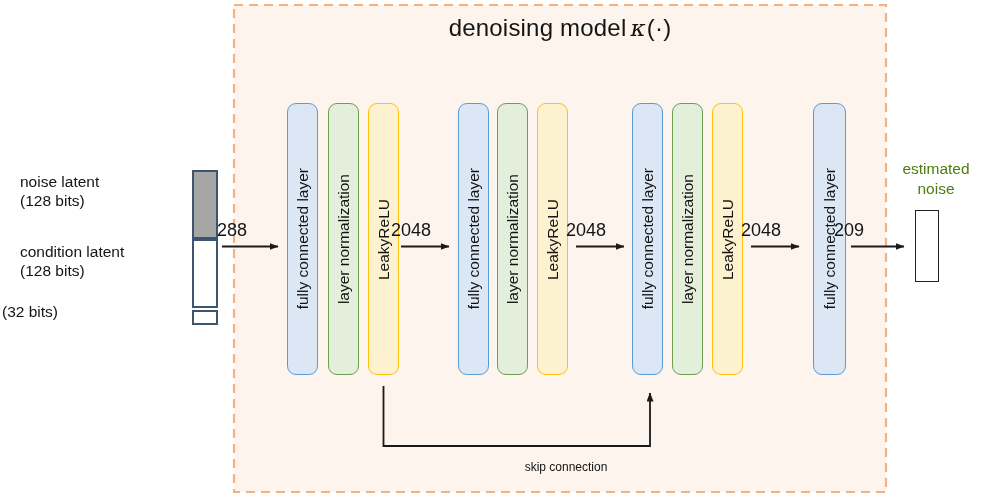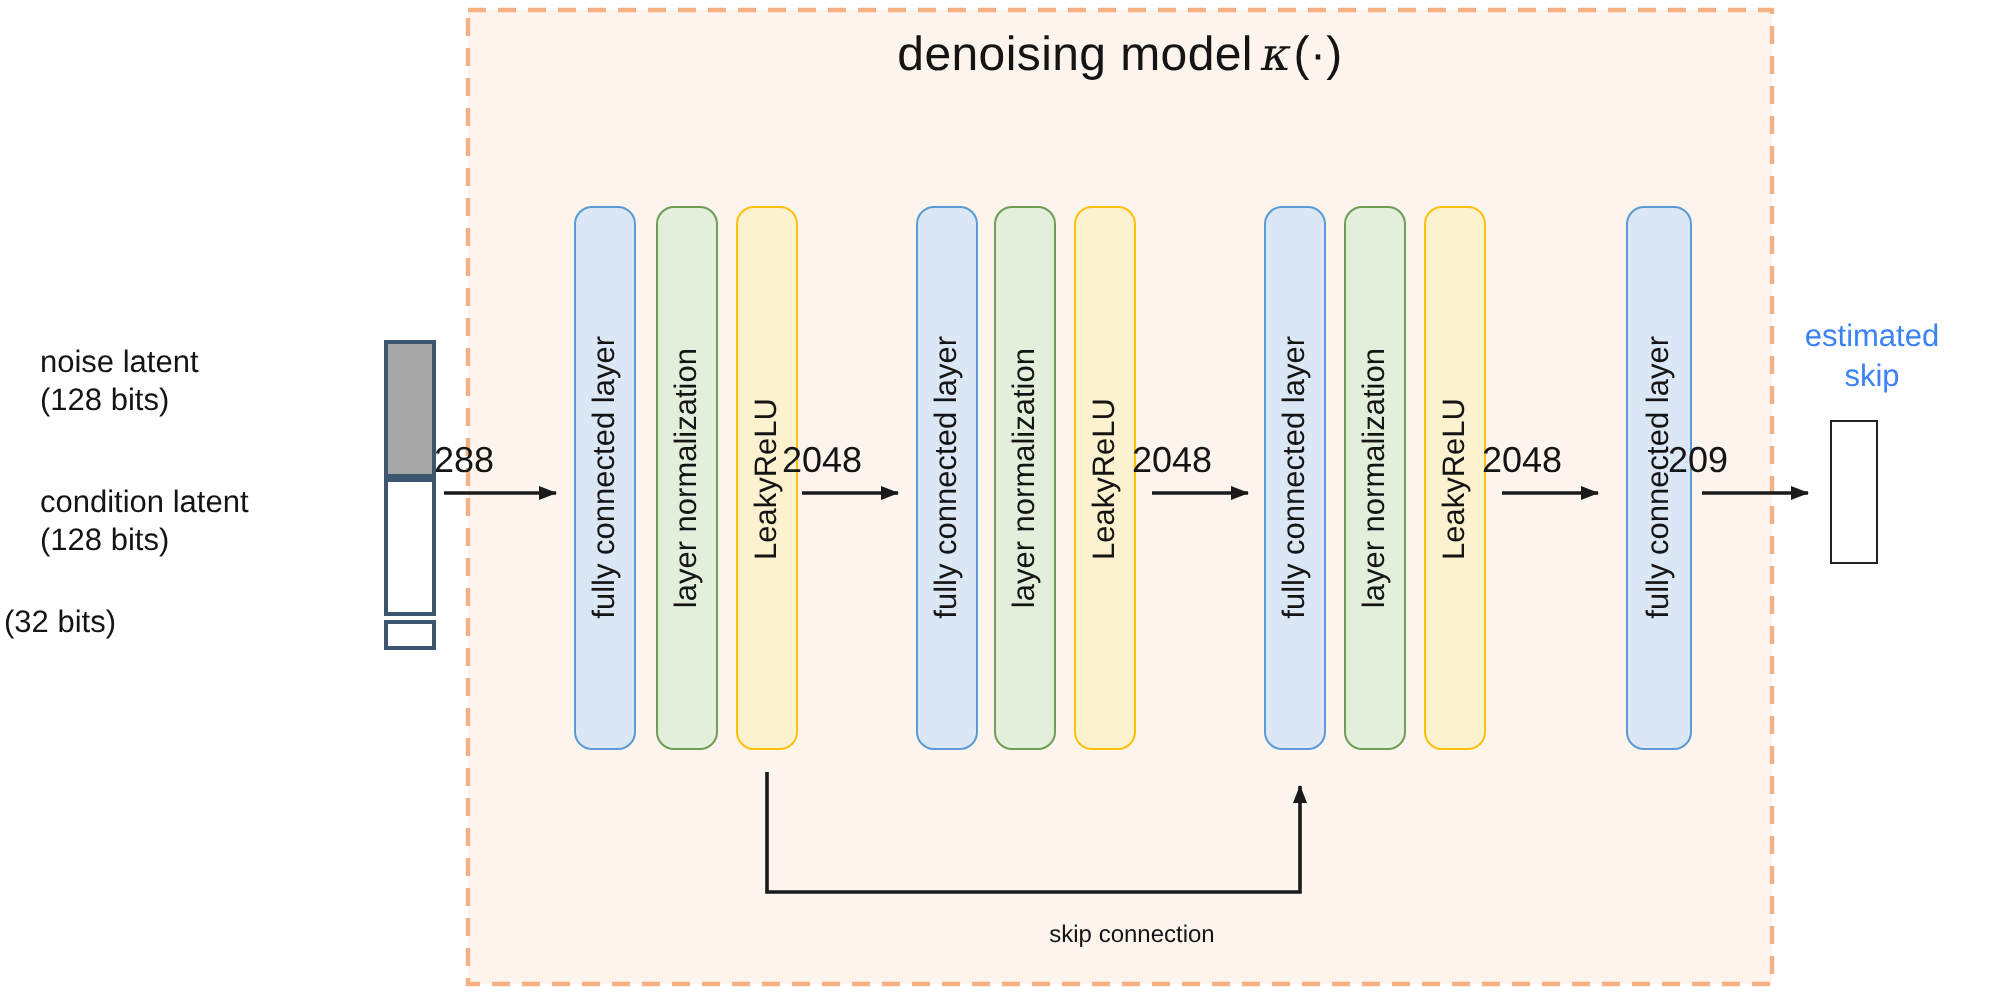--- a/index.html
+++ b/index.html
@@ -40,21 +40,21 @@
   .vtext{writing-mode:vertical-rl;transform:rotate(180deg);white-space:nowrap;
          font-size:15.5px;color:#141414;}
 
   .dim{position:absolute;top:220px;width:70px;margin-left:-35px;text-align:left;
        font-size:18px;color:#141414;}
 
   .skip-label{position:absolute;left:466px;top:460px;width:200px;text-align:center;
               font-size:12px;color:#141414;}
 
   .out-label{position:absolute;left:881px;top:159px;width:110px;text-align:center;
-             font-size:15.5px;line-height:20px;color:#3b82f6;}
+             font-size:15.5px;line-height:20px;color:#4d7c0f;}
   .out-rect{position:absolute;left:915px;top:210px;width:24px;height:72px;box-sizing:border-box;
             background:#fff;border:1.5px solid #222;}
 </style>
 </head>
 <body>
 
 <div class="canvas">
 
   <div class="panel-bg"></div>
 
@@ -130,17 +130,17 @@
   <div class="dim" style="left:252px">288</div>
   <div class="dim" style="left:426px">2048</div>
   <div class="dim" style="left:601px">2048</div>
   <div class="dim" style="left:776px">2048</div>
   <div class="dim" style="left:869px">209</div>
 
   <div class="skip-label">skip connection</div>
 
   <div class="out-label">
     <div>estimated</div>
-    <div>skip</div>
+    <div>noise</div>
   </div>
   <div class="out-rect"></div>
 
 </div>
 
 </body></html>

